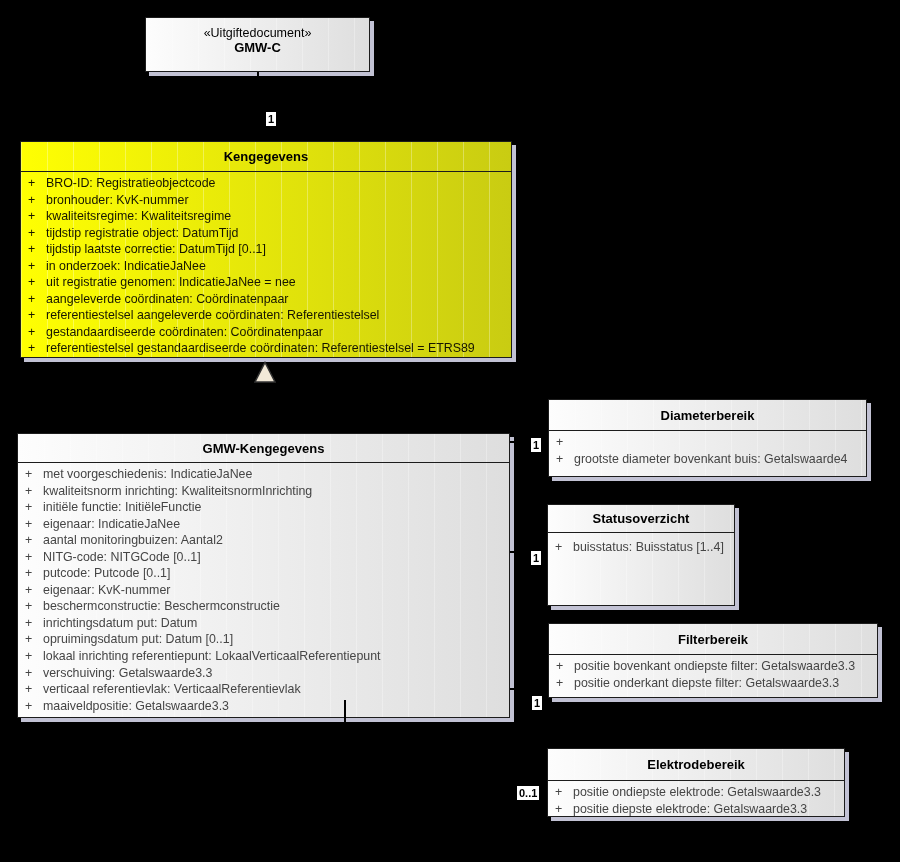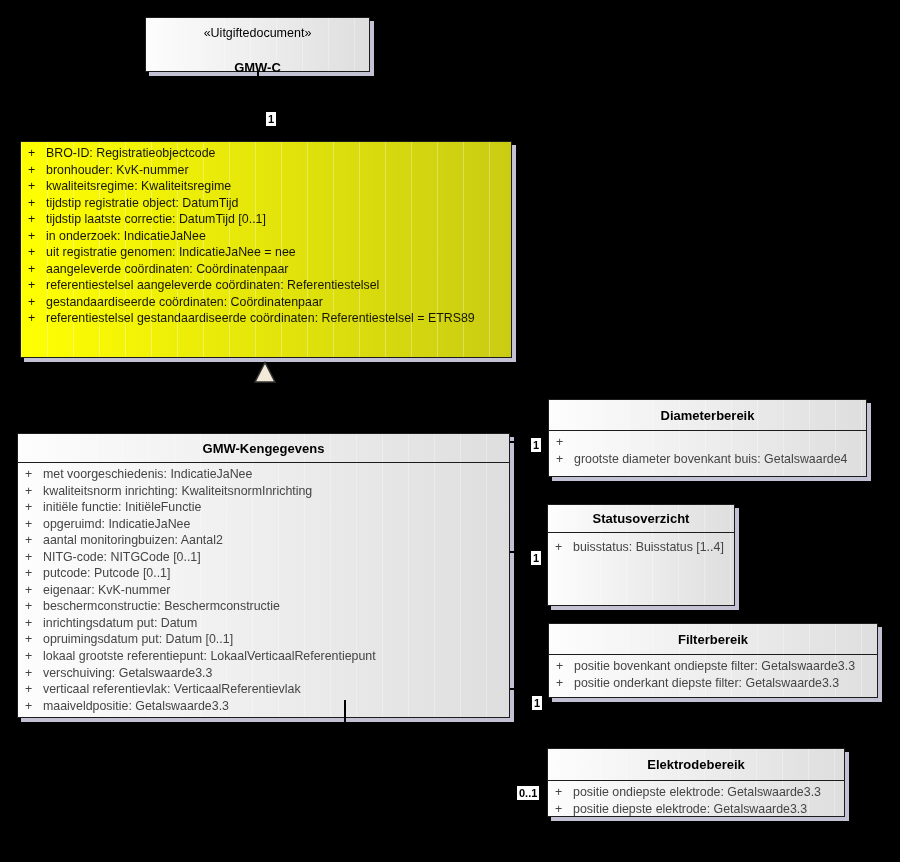--- a/index.html
+++ b/index.html
@@ -20,21 +20,21 @@
       rgba(255,255,255,0) 1px, rgba(255,255,255,0) 26px);
   }
   .fill-gray   { background:linear-gradient(to right, var(--class-fill-start,#ffffff), var(--class-fill-end,#dfdfdf)); }
   .fill-yellow { background:linear-gradient(to right, var(--kengegevens-fill-start,#ffff00), var(--kengegevens-fill-end,#c9cc12)); }
   .box-header {
     display:flex; flex-direction:column; align-items:center; justify-content:center;
     font-weight:bold; font-size:13px; color:#000;
     border-bottom:1.5px solid var(--border,#1c1c1c);
     position:relative; z-index:2;
   }
-  .box-header.no-sep { border-bottom:none;gap:20px; }
+  .box-header.no-sep { border-bottom:none; }
   .stereotype { font-weight:normal; font-size:12.5px; }
   .attrs { position:relative; z-index:2; padding-top:3px; }
   .attr-row { display:flex; line-height:16.55px; font-size:12.4px; white-space:nowrap; }
   .attr-row .plus { width:18px; padding-left:7px; flex:0 0 auto; }
   .fill-gray  .attr-row { color:#454545; }
   .fill-yellow .attr-row { color:#161600; }
   .mult {
     position:absolute; background:#ffffff; color:#000;
     font-size:11px; font-weight:700; line-height:14px; padding:0 2px; z-index:5;
   }
@@ -53,20 +53,23 @@
 <div class="edge" style="left:344px; top:792px; width:203px; height:2px;"></div>
 
 <div class="uml-box fill-gray" style="left:145px; top:17px; width:225px; height:55px;">
   <div class="box-header no-sep" style="height:100%; justify-content:flex-start; padding-top:8px;">
     <span class="stereotype">«Uitgiftedocument»</span>
     <span>GMW-C</span>
   </div>
 </div>
 
 <div class="uml-box fill-yellow" style="left:20px; top:141px; width:492px; height:217px;">
+  <div class="box-header" style="height:29px;">
+    <span>Kengegevens</span>
+  </div>
   <div class="attrs" style="--lh:16.7px;">
       <div class="attr-row">
         <span class="plus">+</span>
         <span class="attr-text">BRO-ID: Registratieobjectcode</span>
       </div>
       <div class="attr-row">
         <span class="plus">+</span>
         <span class="attr-text">bronhouder: KvK-nummer</span>
       </div>
       <div class="attr-row">
@@ -124,21 +127,21 @@
       <div class="attr-row">
         <span class="plus">+</span>
         <span class="attr-text">kwaliteitsnorm inrichting: KwaliteitsnormInrichting</span>
       </div>
       <div class="attr-row">
         <span class="plus">+</span>
         <span class="attr-text">initiële functie: InitiëleFunctie</span>
       </div>
       <div class="attr-row">
         <span class="plus">+</span>
-        <span class="attr-text">opgeruimd: IndicatieJaNee</span>
+        <span class="attr-text">eigenaar: IndicatieJaNee</span>
       </div>
       <div class="attr-row">
         <span class="plus">+</span>
         <span class="attr-text">aantal monitoringbuizen: Aantal2</span>
       </div>
       <div class="attr-row">
         <span class="plus">+</span>
         <span class="attr-text">NITG-code: NITGCode [0..1]</span>
       </div>
       <div class="attr-row">
@@ -156,21 +159,21 @@
       <div class="attr-row">
         <span class="plus">+</span>
         <span class="attr-text">inrichtingsdatum put: Datum</span>
       </div>
       <div class="attr-row">
         <span class="plus">+</span>
         <span class="attr-text">opruimingsdatum put: Datum [0..1]</span>
       </div>
       <div class="attr-row">
         <span class="plus">+</span>
-        <span class="attr-text">lokaal grootste referentiepunt: LokaalVerticaalReferentiepunt</span>
+        <span class="attr-text">lokaal inrichting referentiepunt: LokaalVerticaalReferentiepunt</span>
       </div>
       <div class="attr-row">
         <span class="plus">+</span>
         <span class="attr-text">verschuiving: Getalswaarde3.3</span>
       </div>
       <div class="attr-row">
         <span class="plus">+</span>
         <span class="attr-text">verticaal referentievlak: VerticaalReferentievlak</span>
       </div>
       <div class="attr-row">

